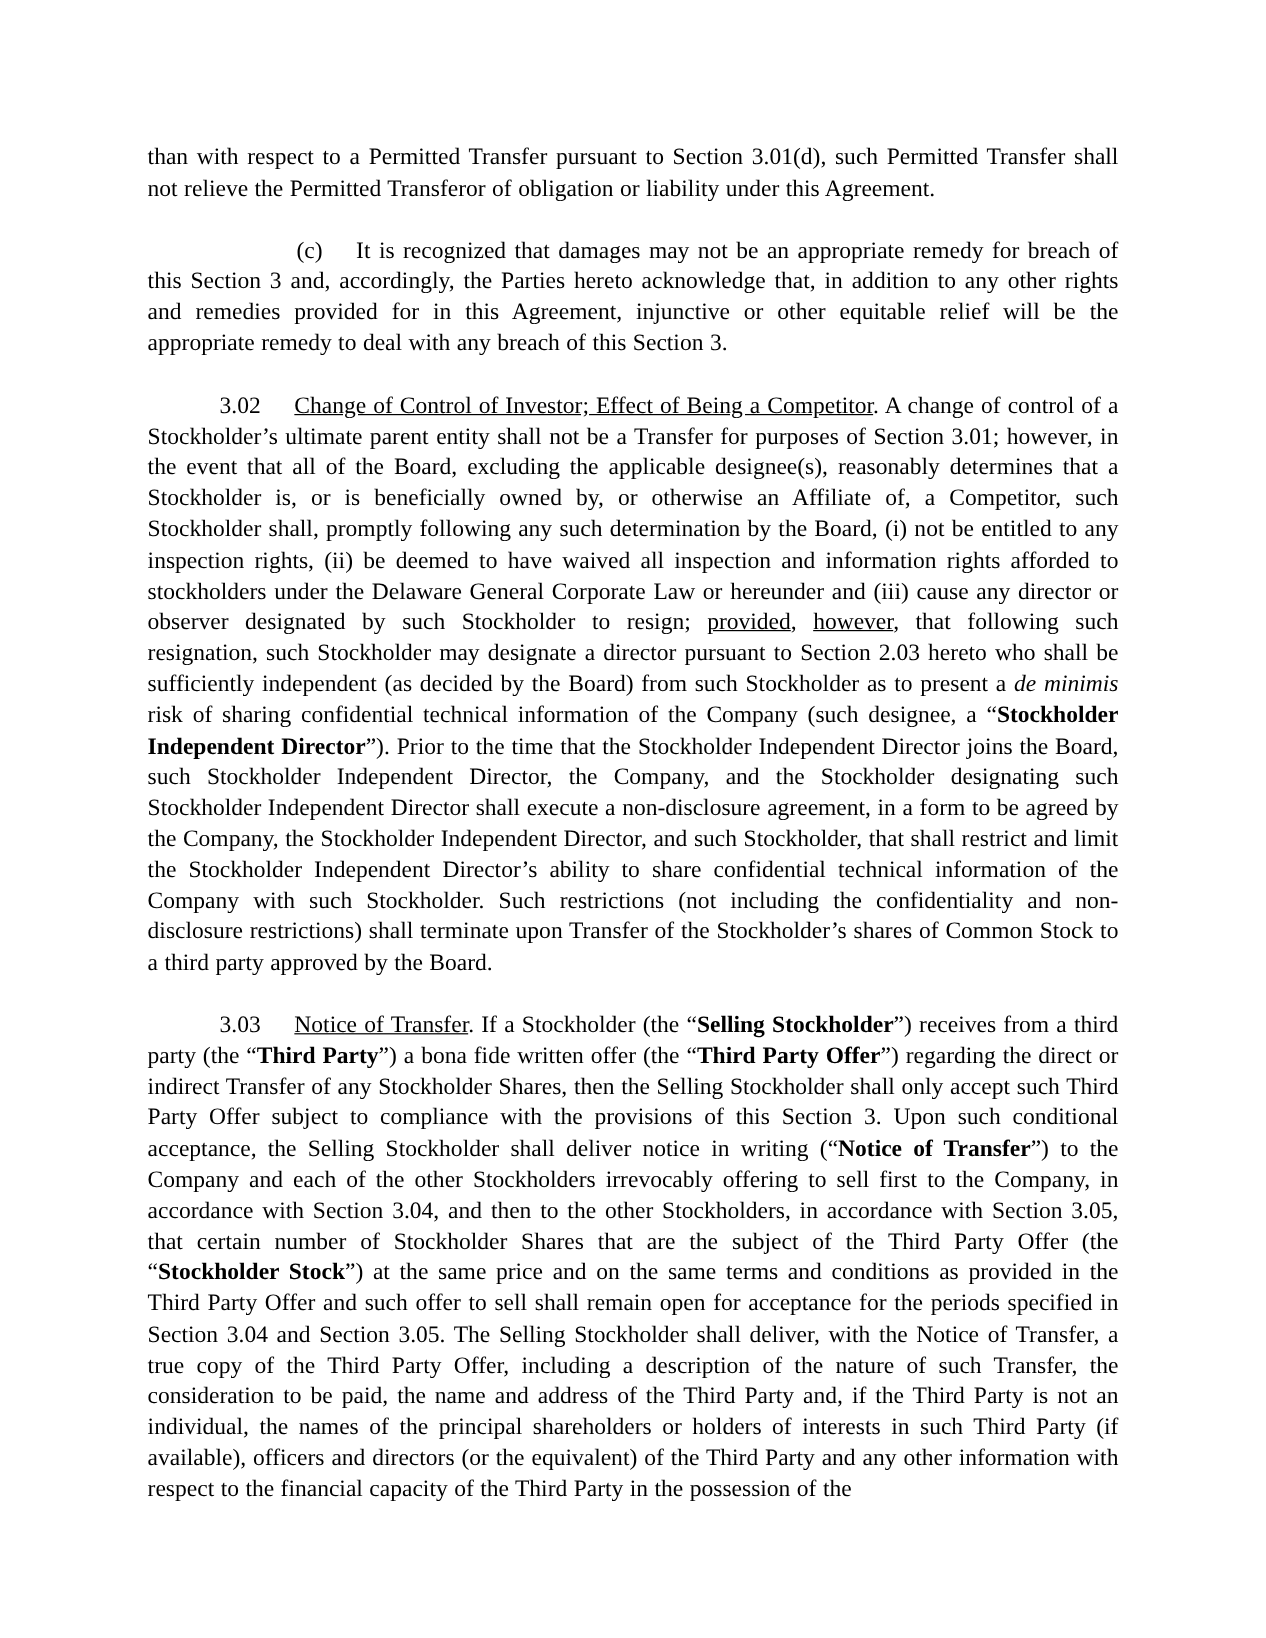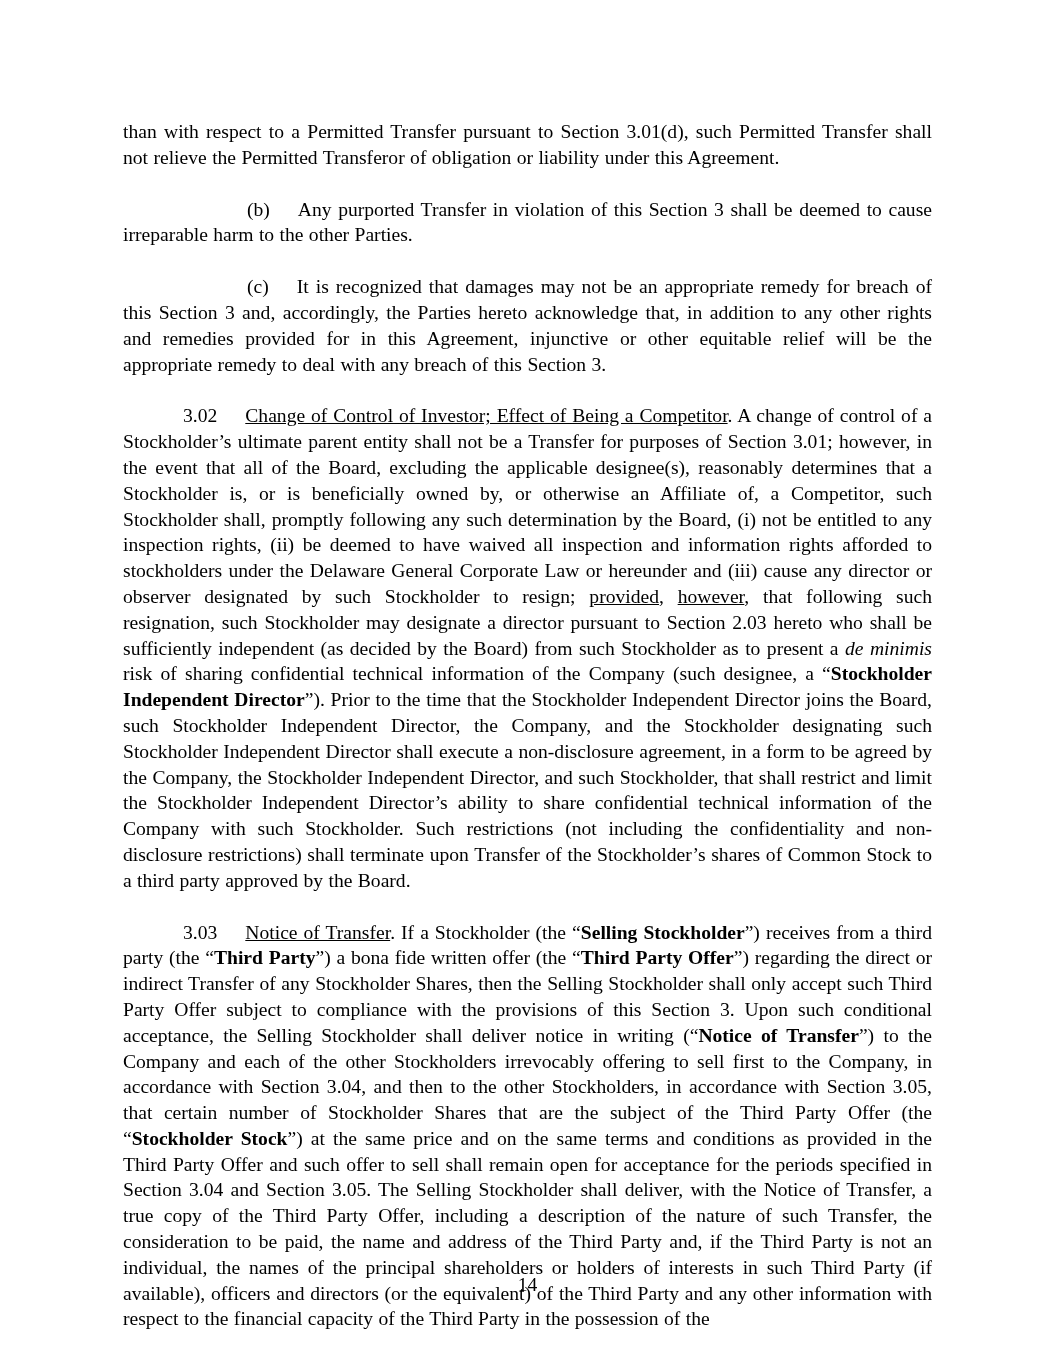--- a/index.html
+++ b/index.html
@@ -46,19 +46,17 @@
     font-size: 19.6px;
     line-height: 25.8px;
   }
 </style>
 </head>
 <body>
 
 <div class="page">
   <div class="doc-body">
       <p class="para indent-none"><span class="run-n">than with respect to a Permitted Transfer pursuant to Section 3.01(d), such Permitted Transfer shall not relieve the Permitted Transferor of obligation or liability under this Agreement.</span></p>
-      <p class="para indent-sub"><span class="run-n">(b)</span><span class="run-tab"></span><span class="run-n">Any purported Transfer in violation of this Section 3 shall be deemed to cause irreparable harm to the other Parties.</span></p>
       <p class="para indent-sub"><span class="run-n">(c)</span><span class="run-tab"></span><span class="run-n">It is recognized that damages may not be an appropriate remedy for breach of this Section 3 and, accordingly, the Parties hereto acknowledge that, in addition to any other rights and remedies provided for in this Agreement, injunctive or other equitable relief will be the appropriate remedy to deal with any breach of this Section 3.</span></p>
       <p class="para indent-section"><span class="run-n">3.02</span><span class="run-tab"></span><span class="run-u">Change of Control of Investor; Effect of Being a Competitor</span><span class="run-n">. A change of control of a Stockholder’s ultimate parent entity shall not be a Transfer for purposes of Section 3.01; however, in the event that all of the Board, excluding the applicable designee(s), reasonably determines that a Stockholder is, or is beneficially owned by, or otherwise an Affiliate of, a Competitor, such Stockholder shall, promptly following any such determination by the Board, (i) not be entitled to any inspection rights, (ii) be deemed to have waived all inspection and information rights afforded to stockholders under the Delaware General Corporate Law or hereunder and (iii) cause any director or observer designated by such Stockholder to resign; </span><span class="run-u">provided</span><span class="run-n">, </span><span class="run-u">however</span><span class="run-n">, that following such resignation, such Stockholder may designate a director pursuant to Section 2.03 hereto who shall be sufficiently independent (as decided by the Board) from such Stockholder as to present a </span><span class="run-i">de minimis</span><span class="run-n"> risk of sharing confidential technical information of the Company (such designee, a “</span><span class="run-b">Stockholder Independent Director</span><span class="run-n">”). Prior to the time that the Stockholder Independent Director joins the Board, such Stockholder Independent Director, the Company, and the Stockholder designating such Stockholder Independent Director shall execute a non-disclosure agreement, in a form to be agreed by the Company, the Stockholder Independent Director, and such Stockholder, that shall restrict and limit the Stockholder Independent Director’s ability to share confidential technical information of the Company with such Stockholder. Such restrictions (not including the confidentiality and non-disclosure restrictions) shall terminate upon Transfer of the Stockholder’s shares of Common Stock to a third party approved by the Board.</span></p>
       <p class="para indent-section"><span class="run-n">3.03</span><span class="run-tab"></span><span class="run-u">Notice of Transfer</span><span class="run-n">. If a Stockholder (the “</span><span class="run-b">Selling Stockholder</span><span class="run-n">”) receives from a third party (the “</span><span class="run-b">Third Party</span><span class="run-n">”) a bona fide written offer (the “</span><span class="run-b">Third Party Offer</span><span class="run-n">”) regarding the direct or indirect Transfer of any Stockholder Shares, then the Selling Stockholder shall only accept such Third Party Offer subject to compliance with the provisions of this Section 3. Upon such conditional acceptance, the Selling Stockholder shall deliver notice in writing (“</span><span class="run-b">Notice of Transfer</span><span class="run-n">”) to the Company and each of the other Stockholders irrevocably offering to sell first to the Company, in accordance with Section 3.04, and then to the other Stockholders, in accordance with Section 3.05, that certain number of Stockholder Shares that are the subject of the Third Party Offer (the “</span><span class="run-b">Stockholder Stock</span><span class="run-n">”) at the same price and on the same terms and conditions as provided in the Third Party Offer and such offer to sell shall remain open for acceptance for the periods specified in Section 3.04 and Section 3.05. The Selling Stockholder shall deliver, with the Notice of Transfer, a true copy of the Third Party Offer, including a description of the nature of such Transfer, the consideration to be paid, the name and address of the Third Party and, if the Third Party is not an individual, the names of the principal shareholders or holders of interests in such Third Party (if available), officers and directors (or the equivalent) of the Third Party and any other information with respect to the financial capacity of the Third Party in the possession of the</span></p>
     </div>
-  <div class="page-number">14</div>
 </div>
 
 </body></html>

